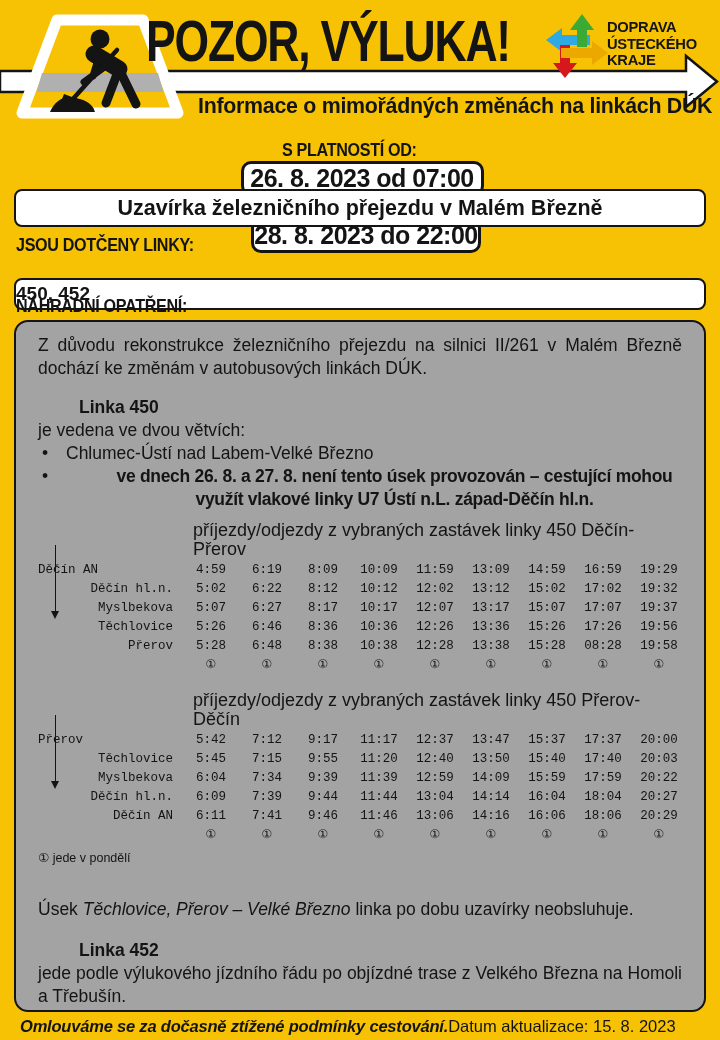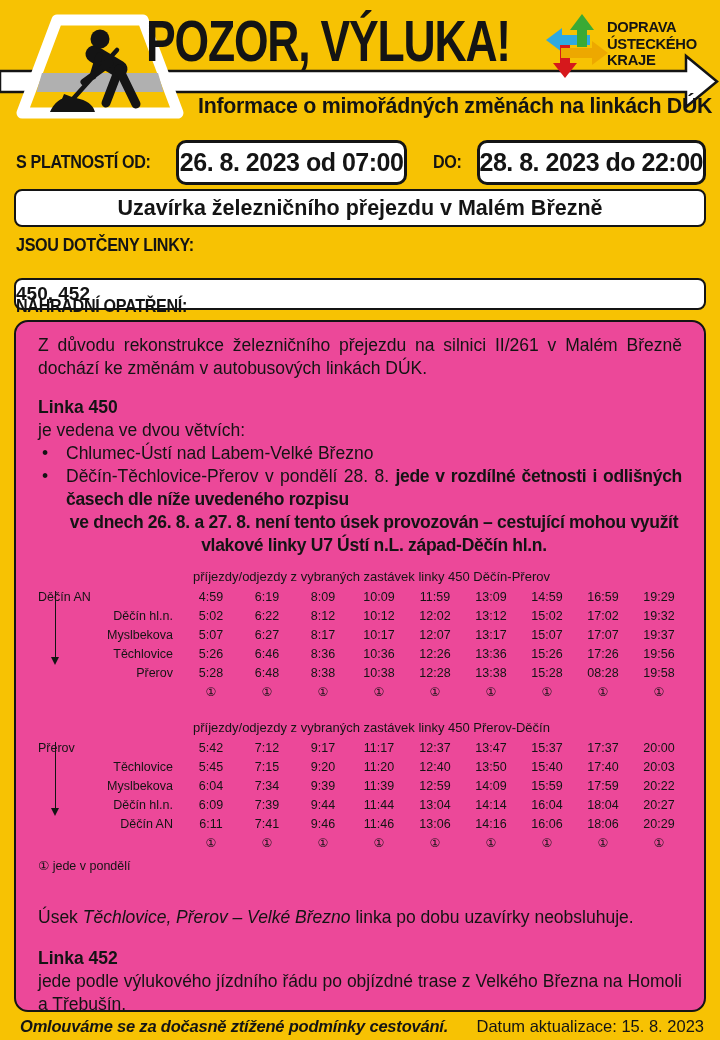--- a/index.html
+++ b/index.html
@@ -29,21 +29,21 @@
   }
   .subtitle{
     position:absolute;left:198px;top:93px;font-size:22.5px;font-weight:bold;
     letter-spacing:-.3px;transform:scaleX(.95);transform-origin:left top;white-space:nowrap;
   }
   .logo-text{
     position:absolute;left:607px;top:19px;font-size:15.5px;line-height:16.5px;
     font-weight:bold;letter-spacing:-.3px;transform:scaleX(.95);transform-origin:left top;
   }
   
-  .validity{position:absolute;left:16px;right:14px;top:139px;height:46px;display:flex;align-items:center;}
+  .validity{position:absolute;left:16px;right:14px;top:139px;height:46px;display:flex;align-items:center;flex-direction:column;}
   .lbl{
     font-weight:bold;font-size:19px;letter-spacing:-.4px;white-space:nowrap;
     transform:scaleX(.85);transform-origin:left center;
   }
   .wbox{
     background:#fff;border:3px solid var(--ink);border-radius:10px;
     display:flex;align-items:center;justify-content:center;
   }
   .date-box{height:45px;font-size:25px;font-weight:bold;letter-spacing:-.5px;white-space:nowrap;}
   .box-from{width:243px;margin-left:2px;}
@@ -53,51 +53,51 @@
   .title-box{position:absolute;left:14px;right:14px;top:189px;height:38px;font-size:21.5px;font-weight:bold;border-width:2.5px;border-radius:8px;}
   .lines-label{position:absolute;left:16px;top:234px;}
   .lines-box{
     position:absolute;left:14px;right:14px;top:258px;height:32px;border-width:2.5px;border-radius:8px;
     justify-content:flex-start;font-size:19px;font-weight:bold;margin-top:20px;
   }
   .measures-label{position:absolute;left:16px;top:295px;}
   
   .main-box{
     position:absolute;left:14px;right:14px;top:320px;bottom:28px;
-    background:#ec4899;border:2.5px solid var(--ink);border-radius:14px;
+    background:#a3a3a3;border:2.5px solid var(--ink);border-radius:14px;
     padding:12px 22px 0 22px;font-size:17.5px;line-height:23px;overflow:hidden;
   }
   .jtext{text-align:justify;}
   .intro{margin-bottom:16px;}
-  .bold{font-weight:bold;}
+  .bold{font-weight:bold;margin-left:41px;}
   .it{font-style:italic;}
   ul.branches{list-style:none;margin-bottom:10px;}
   ul.branches li{display:flex;padding-left:4px;}
   .bullet{width:24px;flex:none;}
   .li-content{flex:1;}
   .cond{letter-spacing:-.3px;text-align:center;}
   
   .tt{position:relative;font-size:12.5px;line-height:19px;}
   .tt + .tt{margin-top:16px;}
-  .tt-title{margin-left:155px;margin-bottom:2px;font-size:13px;}
-  .tt-row{display:flex;height:19px;align-items:center;}
+  .tt-title{margin-left:155px;margin-bottom:2px;font-size:18px;}
+  .tt-row{display:flex;height:19px;align-items:center;font-family:Liberation Mono, monospace;}
   .tt-station{width:145px;text-align:right;padding-right:10px;flex:none;}
   .tt-row.first .tt-station{text-align:left;padding-right:0;}
   .t-cell{width:56px;text-align:center;flex:none;}
   .route-arrow{position:absolute;left:17px;top:24px;width:0;height:66px;border-left:1.5px solid var(--ink);}
   .route-arrow::after{
     content:"";position:absolute;left:-5px;bottom:-8px;
     border-left:4.5px solid transparent;border-right:4.5px solid transparent;border-top:8px solid var(--ink);
   }
   .tt-note-row .t-cell{font-size:12px;}
   .footnote{margin-top:2px;font-size:12.5px;}
   .usek{margin-top:28px;}
   .h452{margin-top:18px;}
   
-  .footer{position:absolute;left:20px;right:16px;bottom:3px;height:21px;display:flex;justify-content:space-between;align-items:center;font-size:16.5px;}
+  .footer{position:absolute;left:20px;right:16px;bottom:3px;height:21px;display:flex;align-items:center;font-size:16.5px;}
   .apology{font-weight:bold;font-style:italic;letter-spacing:-.2px;}
 </style>
 </head>
 <body>
 
 <div class="page">
 
   <div class="header">
     <svg width="720" height="130" viewBox="0 0 720 130">
 
@@ -161,21 +161,20 @@
     <div>je vedena ve dvou větvích:</div>
 
     <ul class="branches">
       <li>
         <span class="bullet">•</span>
         <div class="li-content">Chlumec-Ústí nad Labem-Velké Březno</div>
       </li>
       <li>
         <span class="bullet">•</span>
         <div class="li-content">
-          <div class="jtext"><span>Děčín-Těchlovice-Přerov v pondělí 28. 8. </span><span class="bold cond">jede v rozdílné četnosti i odlišných časech dle níže uvedeného rozpisu</span></div>
           <div class="bold cond">ve dnech 26. 8. a 27. 8. není tento úsek provozován – cestující mohou využít vlakové linky U7 Ústí n.L. západ-Děčín hl.n.</div>
         </div>
       </li>
     </ul>
 
     <div class="tt">
         <div class="tt-title">příjezdy/odjezdy z vybraných zastávek linky 450 Děčín-Přerov</div>
         <div class="tt-row first">
           <div class="tt-station">Děčín AN</div>
           <div class="t-cell">4:59</div>
@@ -261,21 +260,21 @@
           <div class="t-cell">12:37</div>
           <div class="t-cell">13:47</div>
           <div class="t-cell">15:37</div>
           <div class="t-cell">17:37</div>
           <div class="t-cell">20:00</div>
         </div>
         <div class="tt-row">
           <div class="tt-station">Těchlovice</div>
           <div class="t-cell">5:45</div>
           <div class="t-cell">7:15</div>
-          <div class="t-cell">9:20</div>
+          <div class="t-cell">9:55</div>
           <div class="t-cell">11:20</div>
           <div class="t-cell">12:40</div>
           <div class="t-cell">13:50</div>
           <div class="t-cell">15:40</div>
           <div class="t-cell">17:40</div>
           <div class="t-cell">20:03</div>
         </div>
         <div class="tt-row">
           <div class="tt-station">Myslbekova</div>
           <div class="t-cell">6:04</div>

